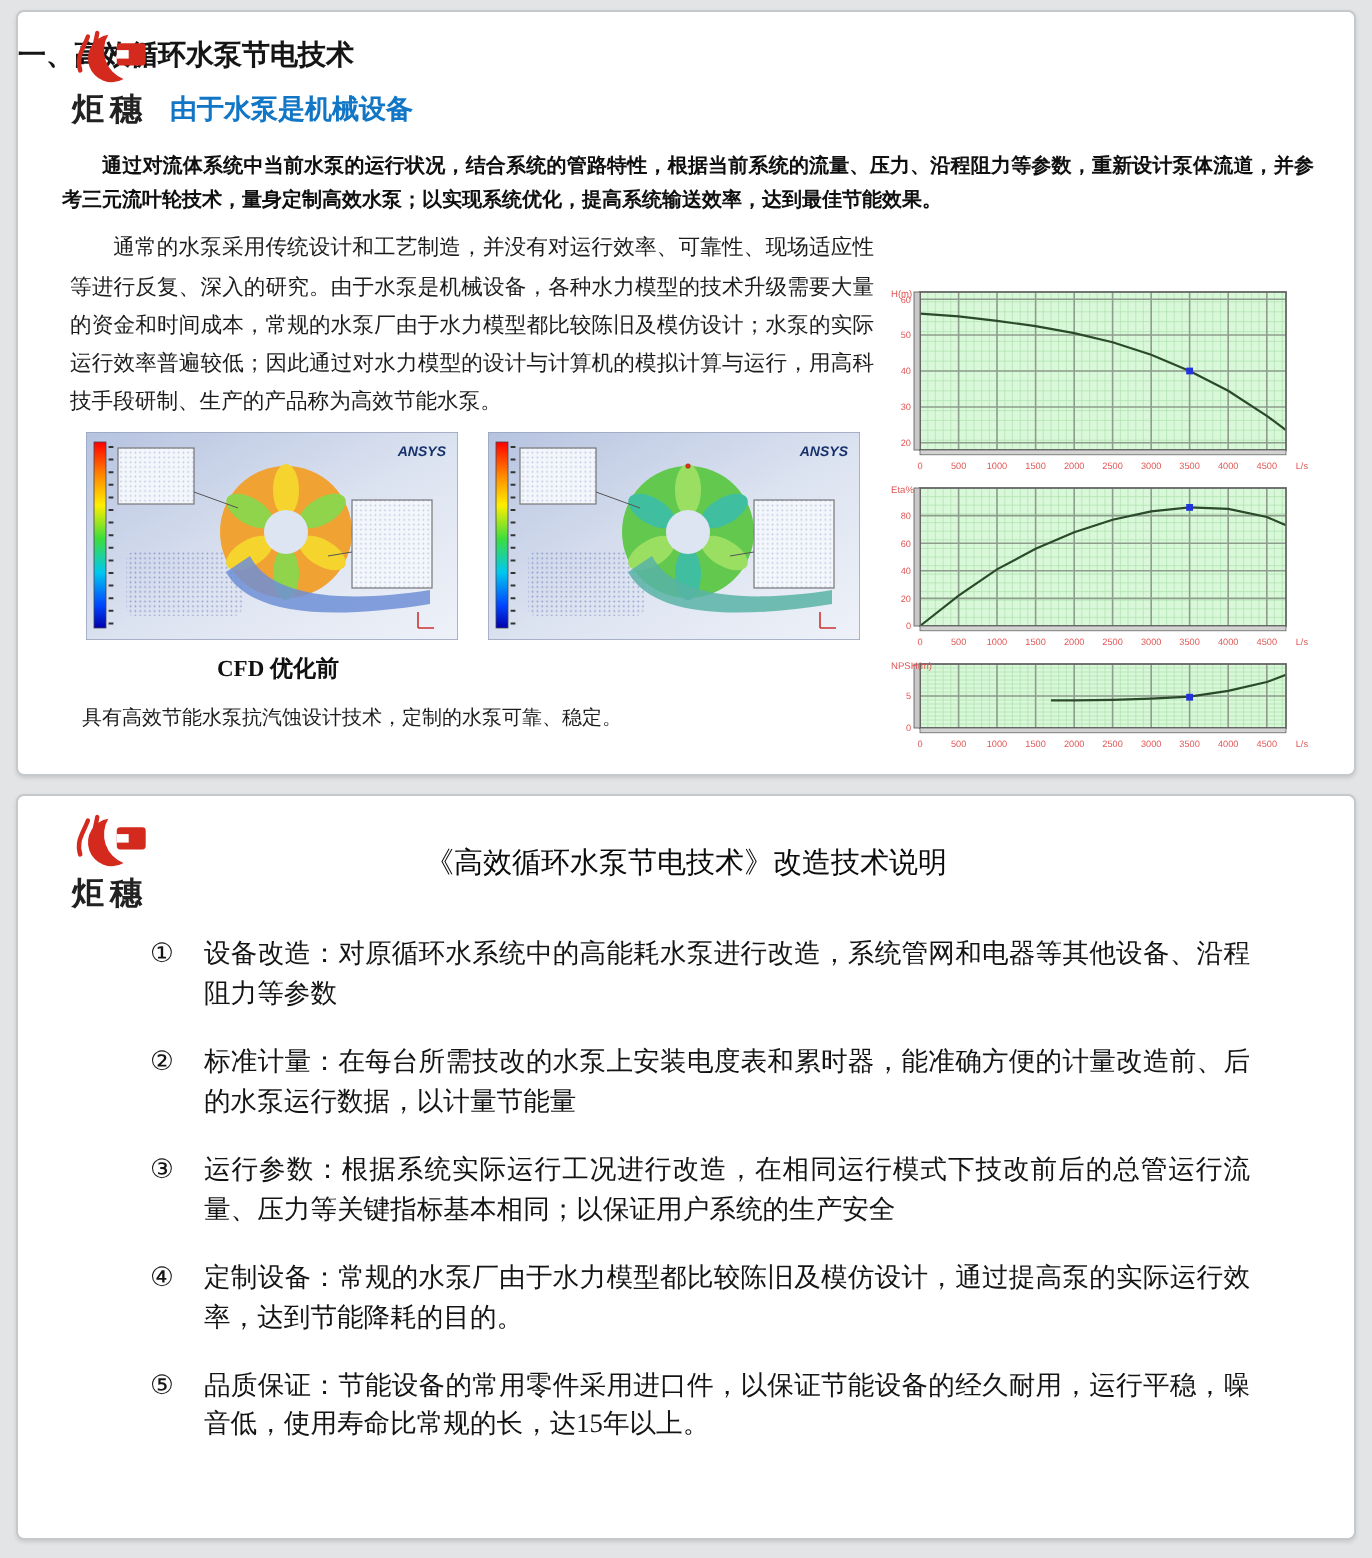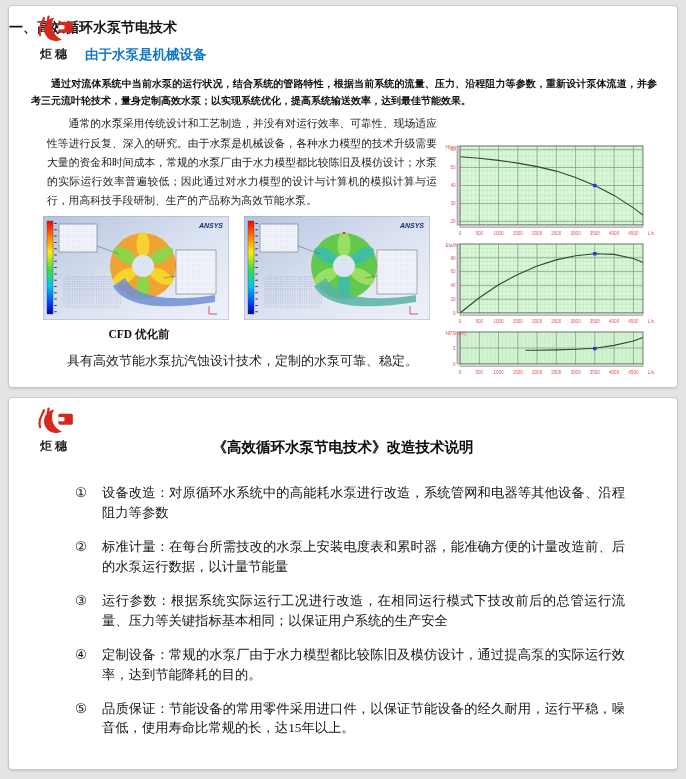--- a/index.html
+++ b/index.html
@@ -13,48 +13,48 @@
   .page{
     background:#fff;border:1px solid #c6c9cc;border-radius:4px;
     box-shadow:0 1px 2px rgba(0,0,0,.12);
     position:relative;overflow:hidden;
   }
   .page1{height:381px;}
   .page2{height:371px;}
 
   .logo{position:absolute;left:16px;top:8px;width:60px;text-align:center;}
   .logo svg{width:42px;height:34px;display:block;margin:0 auto;}
-  .logo-text{font-size:12px;font-weight:600;color:#222;letter-spacing:3px;line-height:1;}
+  .logo-text{font-size:16px;font-weight:600;color:#222;letter-spacing:3px;line-height:1;}
 
   .p1-title{margin:13px 0 0;font-size:14px;font-weight:bold;color:#151515;}
   .p1-subtitle{margin:9px 0 0 76px;font-size:13.5px;font-weight:bold;color:#1076c5;}
   .p1-para1{
     margin:11px 20px 0 22px;font-size:10px;font-weight:bold;line-height:1.72;
     text-indent:2em;text-align:justify;color:#101010;
   }
   .cols{display:flex;margin-top:4px;}
   .col-left{width:432px;padding-left:20px;box-sizing:border-box;}
   .p1-para2{
-    margin:2px 4px 0 18px;font-family:Liberation Mono, monospace;
+    margin:2px 4px 0 6px;font-family:Liberation Sans, sans-serif;
     font-size:10.8px;line-height:1.78;text-indent:2em;text-align:justify;color:#1c1c1c;
   }
   .cfd-row{display:flex;gap:9px;margin:5px 0 0 14px;}
   .cfd-fig{margin:0;width:192px;}
   .cfd-fig svg{display:block;width:186px;height:104px;}
   .cfd-caption{
     text-align:center;font-family:"Liberation Serif","DejaVu Serif",serif;
     font-weight:bold;font-size:11.5px;margin-top:7px;color:#111;
   }
-  .p1-footer{margin:10px 0 0 2px;font-size:13px;color:#1c1c1c;text-indent:1em;text-align:center;}
+  .p1-footer{margin:10px 0 0 2px;font-size:10px;color:#1c1c1c;text-indent:1em;}
 
   .col-right{flex:1;padding:28px 8px 0 4px;display:flex;flex-direction:column;gap:3px;}
   .col-right svg{display:block;}
 
   .p2-title{
-    margin:40px 0 0;text-align:center;font-size:14.5px;font-weight:bold;
+    margin:24px 0 0;text-align:center;font-size:14.5px;font-weight:normal;
     font-family:"Liberation Serif","DejaVu Serif",serif;color:#0b0b0b;
   }
   .p2-items{margin:26px 52px 0 66px;}
   .p2-item{
     display:flex;gap:9px;margin-bottom:14px;
     font-family:"Liberation Serif","DejaVu Serif",serif;
     font-size:13.3px;line-height:1.5;color:#141414;
   }
   .p2-item .num{flex:0 0 18px;}
   .p2-item .txt{text-align:justify;}

